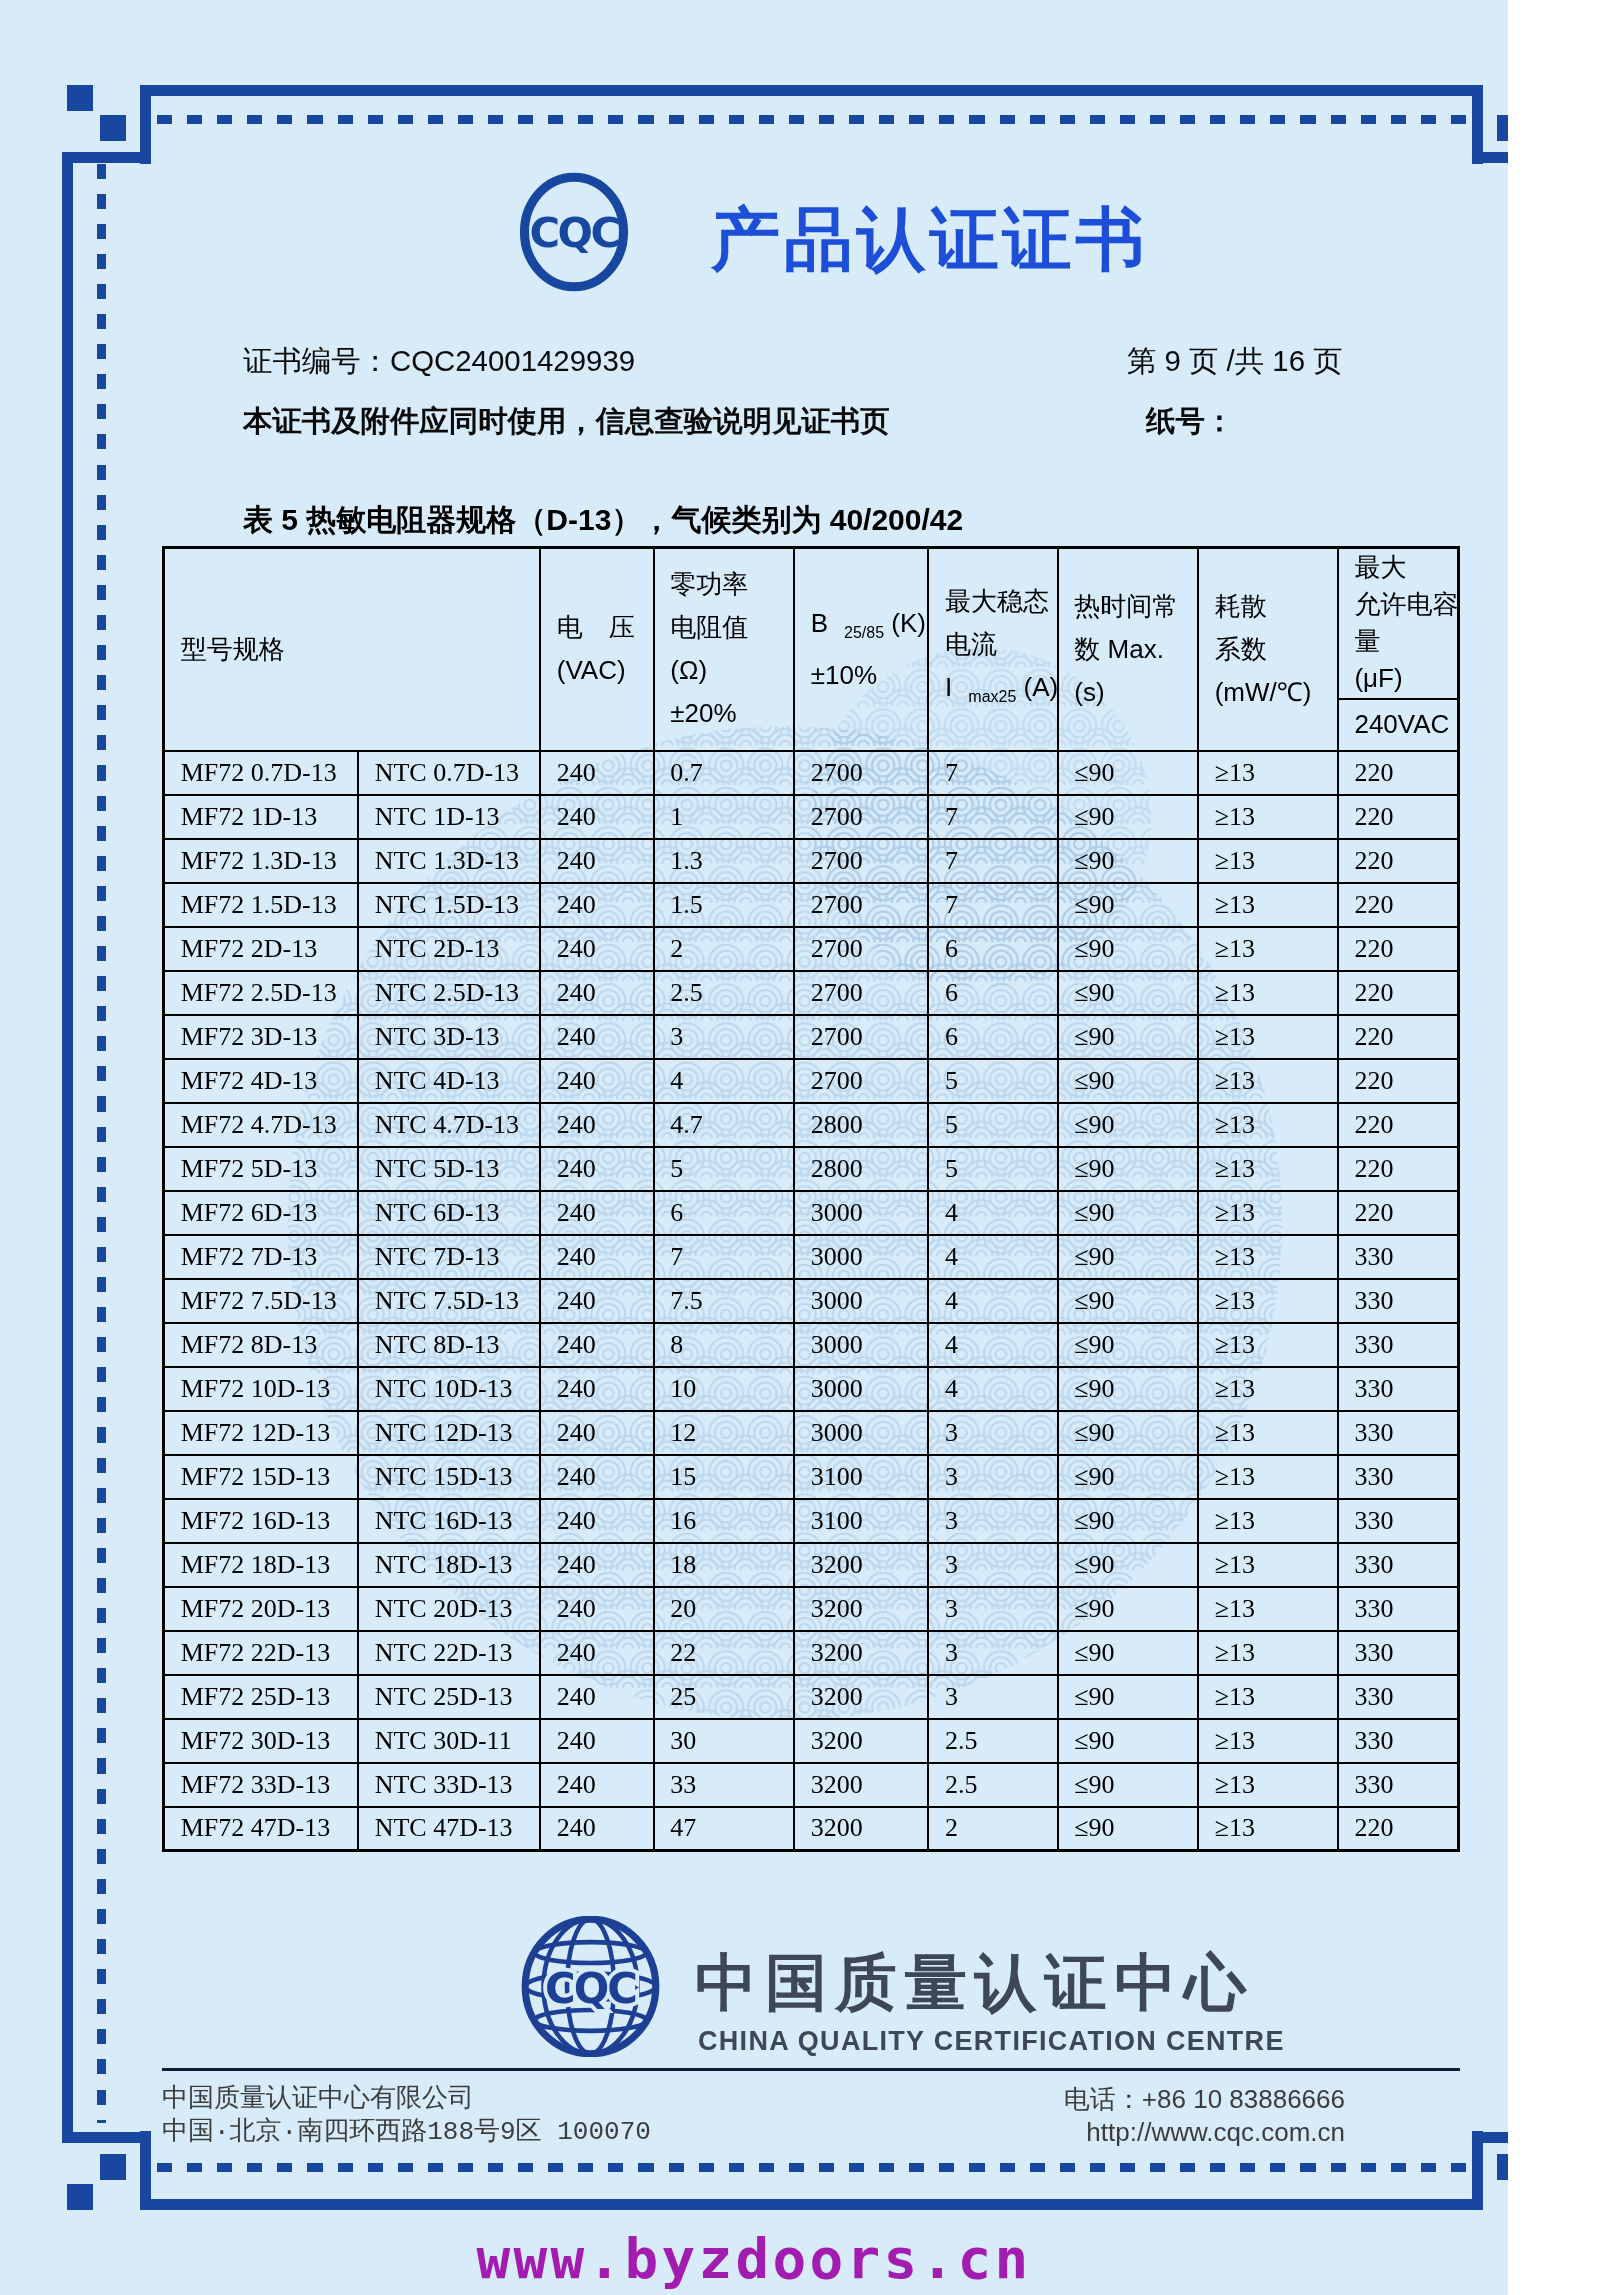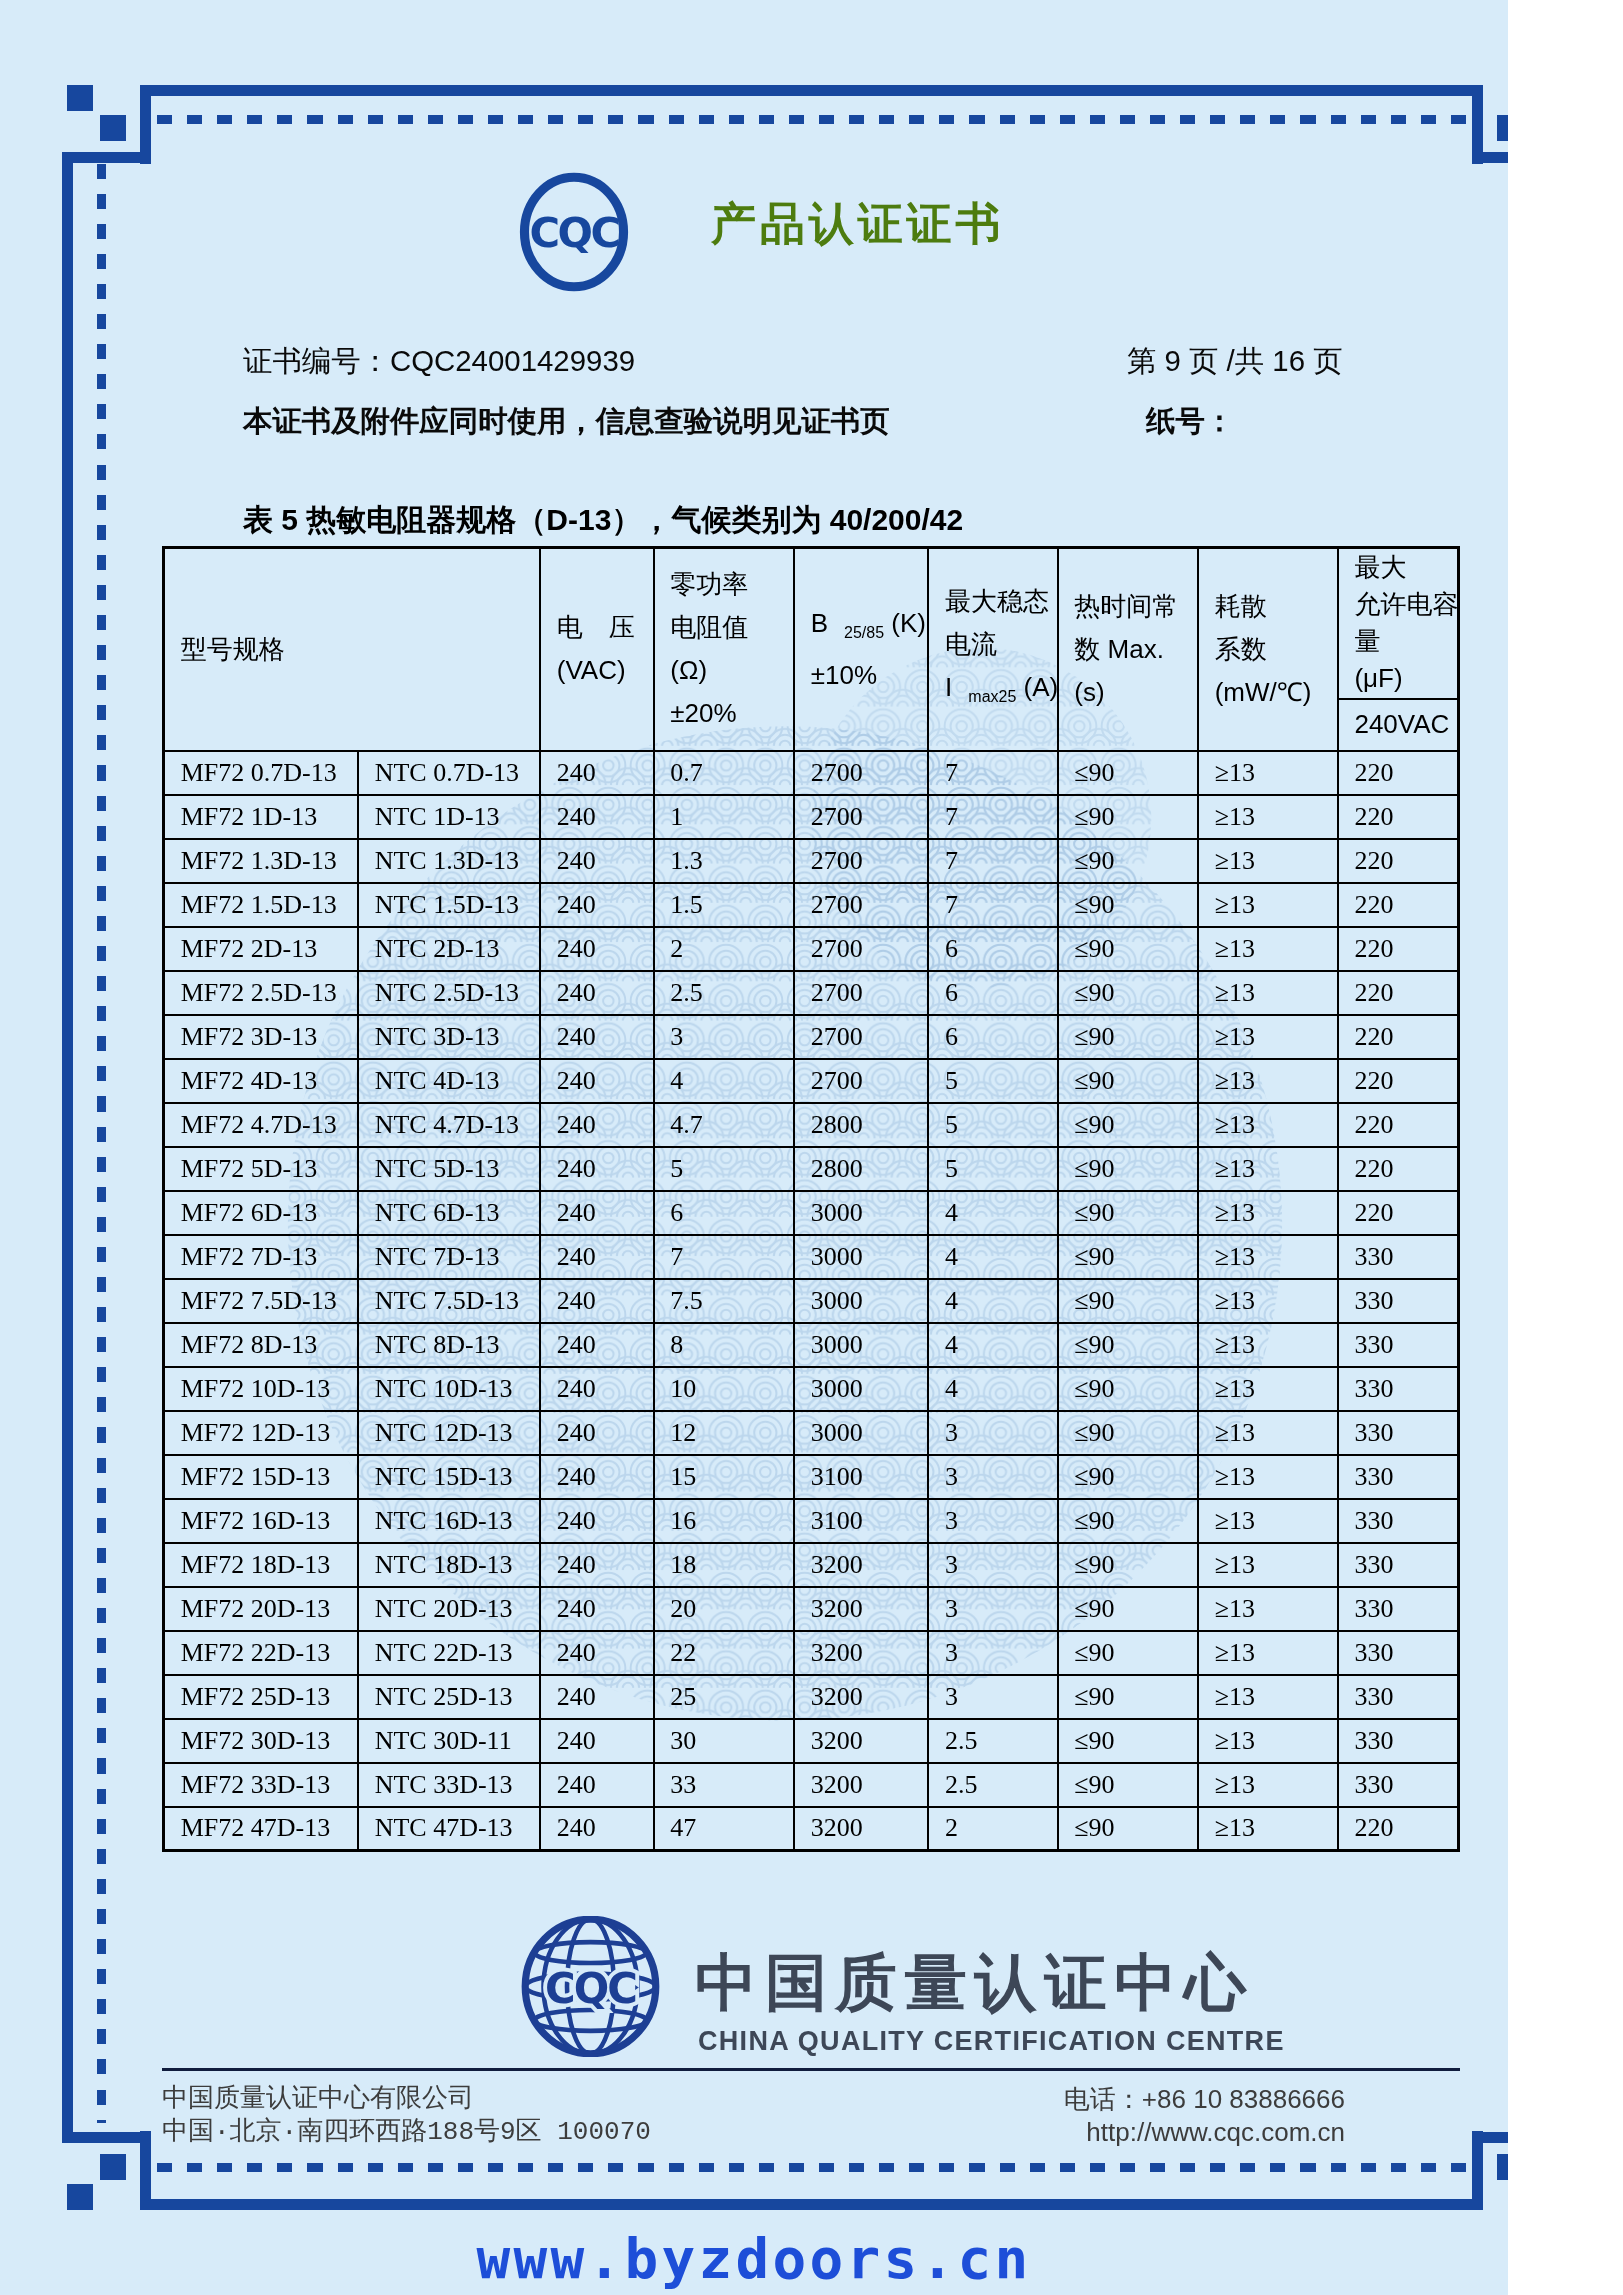--- a/index.html
+++ b/index.html
@@ -3,21 +3,21 @@
 <meta charset="utf-8">
 <style>
   html,body{margin:0;padding:0;}
   .page{position:relative;width:1508px;height:2295px;background:#d7ebf9;overflow:hidden;
         font-family:"Liberation Sans",sans-serif;color:#000;}
   .layer{position:absolute;inset:0;pointer-events:none;}
   .z1{z-index:1}.z2{z-index:2}
   .abs{position:absolute;}
 
   
-  .cert-title{left:711px;top:194px;font-size:45px;font-weight:bold;letter-spacing:3.9px;color:#4d7c0f;}
+  .cert-title{left:711px;top:194px;font-size:69px;font-weight:bold;letter-spacing:3.9px;color:#1d4ed8;}
   .meta{font-size:29.4px;color:#0a0a0a;}
   .serif{font-family:Liberation Sans, sans-serif;}
   .bold{font-weight:bold;}
 
   
   .spec-caption{left:243px;top:500px;font-size:30px;font-weight:bold;}
   table.spec{position:absolute;left:162px;top:546px;width:1298px;border-collapse:collapse;
              table-layout:fixed;background:transparent;}
   table.spec{border:3.3px solid #000;}
   table.spec th,table.spec td{border:2px solid #000;padding:0 0 0 15.7px;text-align:left;
@@ -31,21 +31,21 @@
 
   
   .brand-cn{left:695px;top:1941px;font-size:62px;font-weight:600;letter-spacing:7.9px;color:#3d4757;}
   .brand-en{left:698px;top:2026px;font-size:27px;font-weight:bold;letter-spacing:1.3px;color:#3d4757;}
   .footer-rule{left:162px;top:2068px;width:1298px;height:2.6px;background:#101c3d;}
   .foot{font-size:26px;color:#3c3c3c;line-height:33px;}
   .foot-left{left:162px;top:2083px;font-family:Liberation Mono, monospace;}
   .foot-right{right:163px;top:2083px;text-align:right;}
 
   .site-mark{left:0;right:0;top:2226px;text-align:center;font-family:"DejaVu Sans Mono",monospace;
-             font-weight:bold;font-size:56px;letter-spacing:3.3px;color:#1d4ed8;}
+             font-weight:bold;font-size:56px;letter-spacing:3.3px;color:#a21caf;}
 </style>
 </head>
 <body>
 
 <div class="page">
 
   <svg class="layer z1" viewBox="0 0 2481 3508" width="1623" height="2295">
     <defs>
       <pattern id="sg" width="120" height="60" patternUnits="userSpaceOnUse">
         <g stroke="#8fb4d8" fill="none" stroke-width="3">

